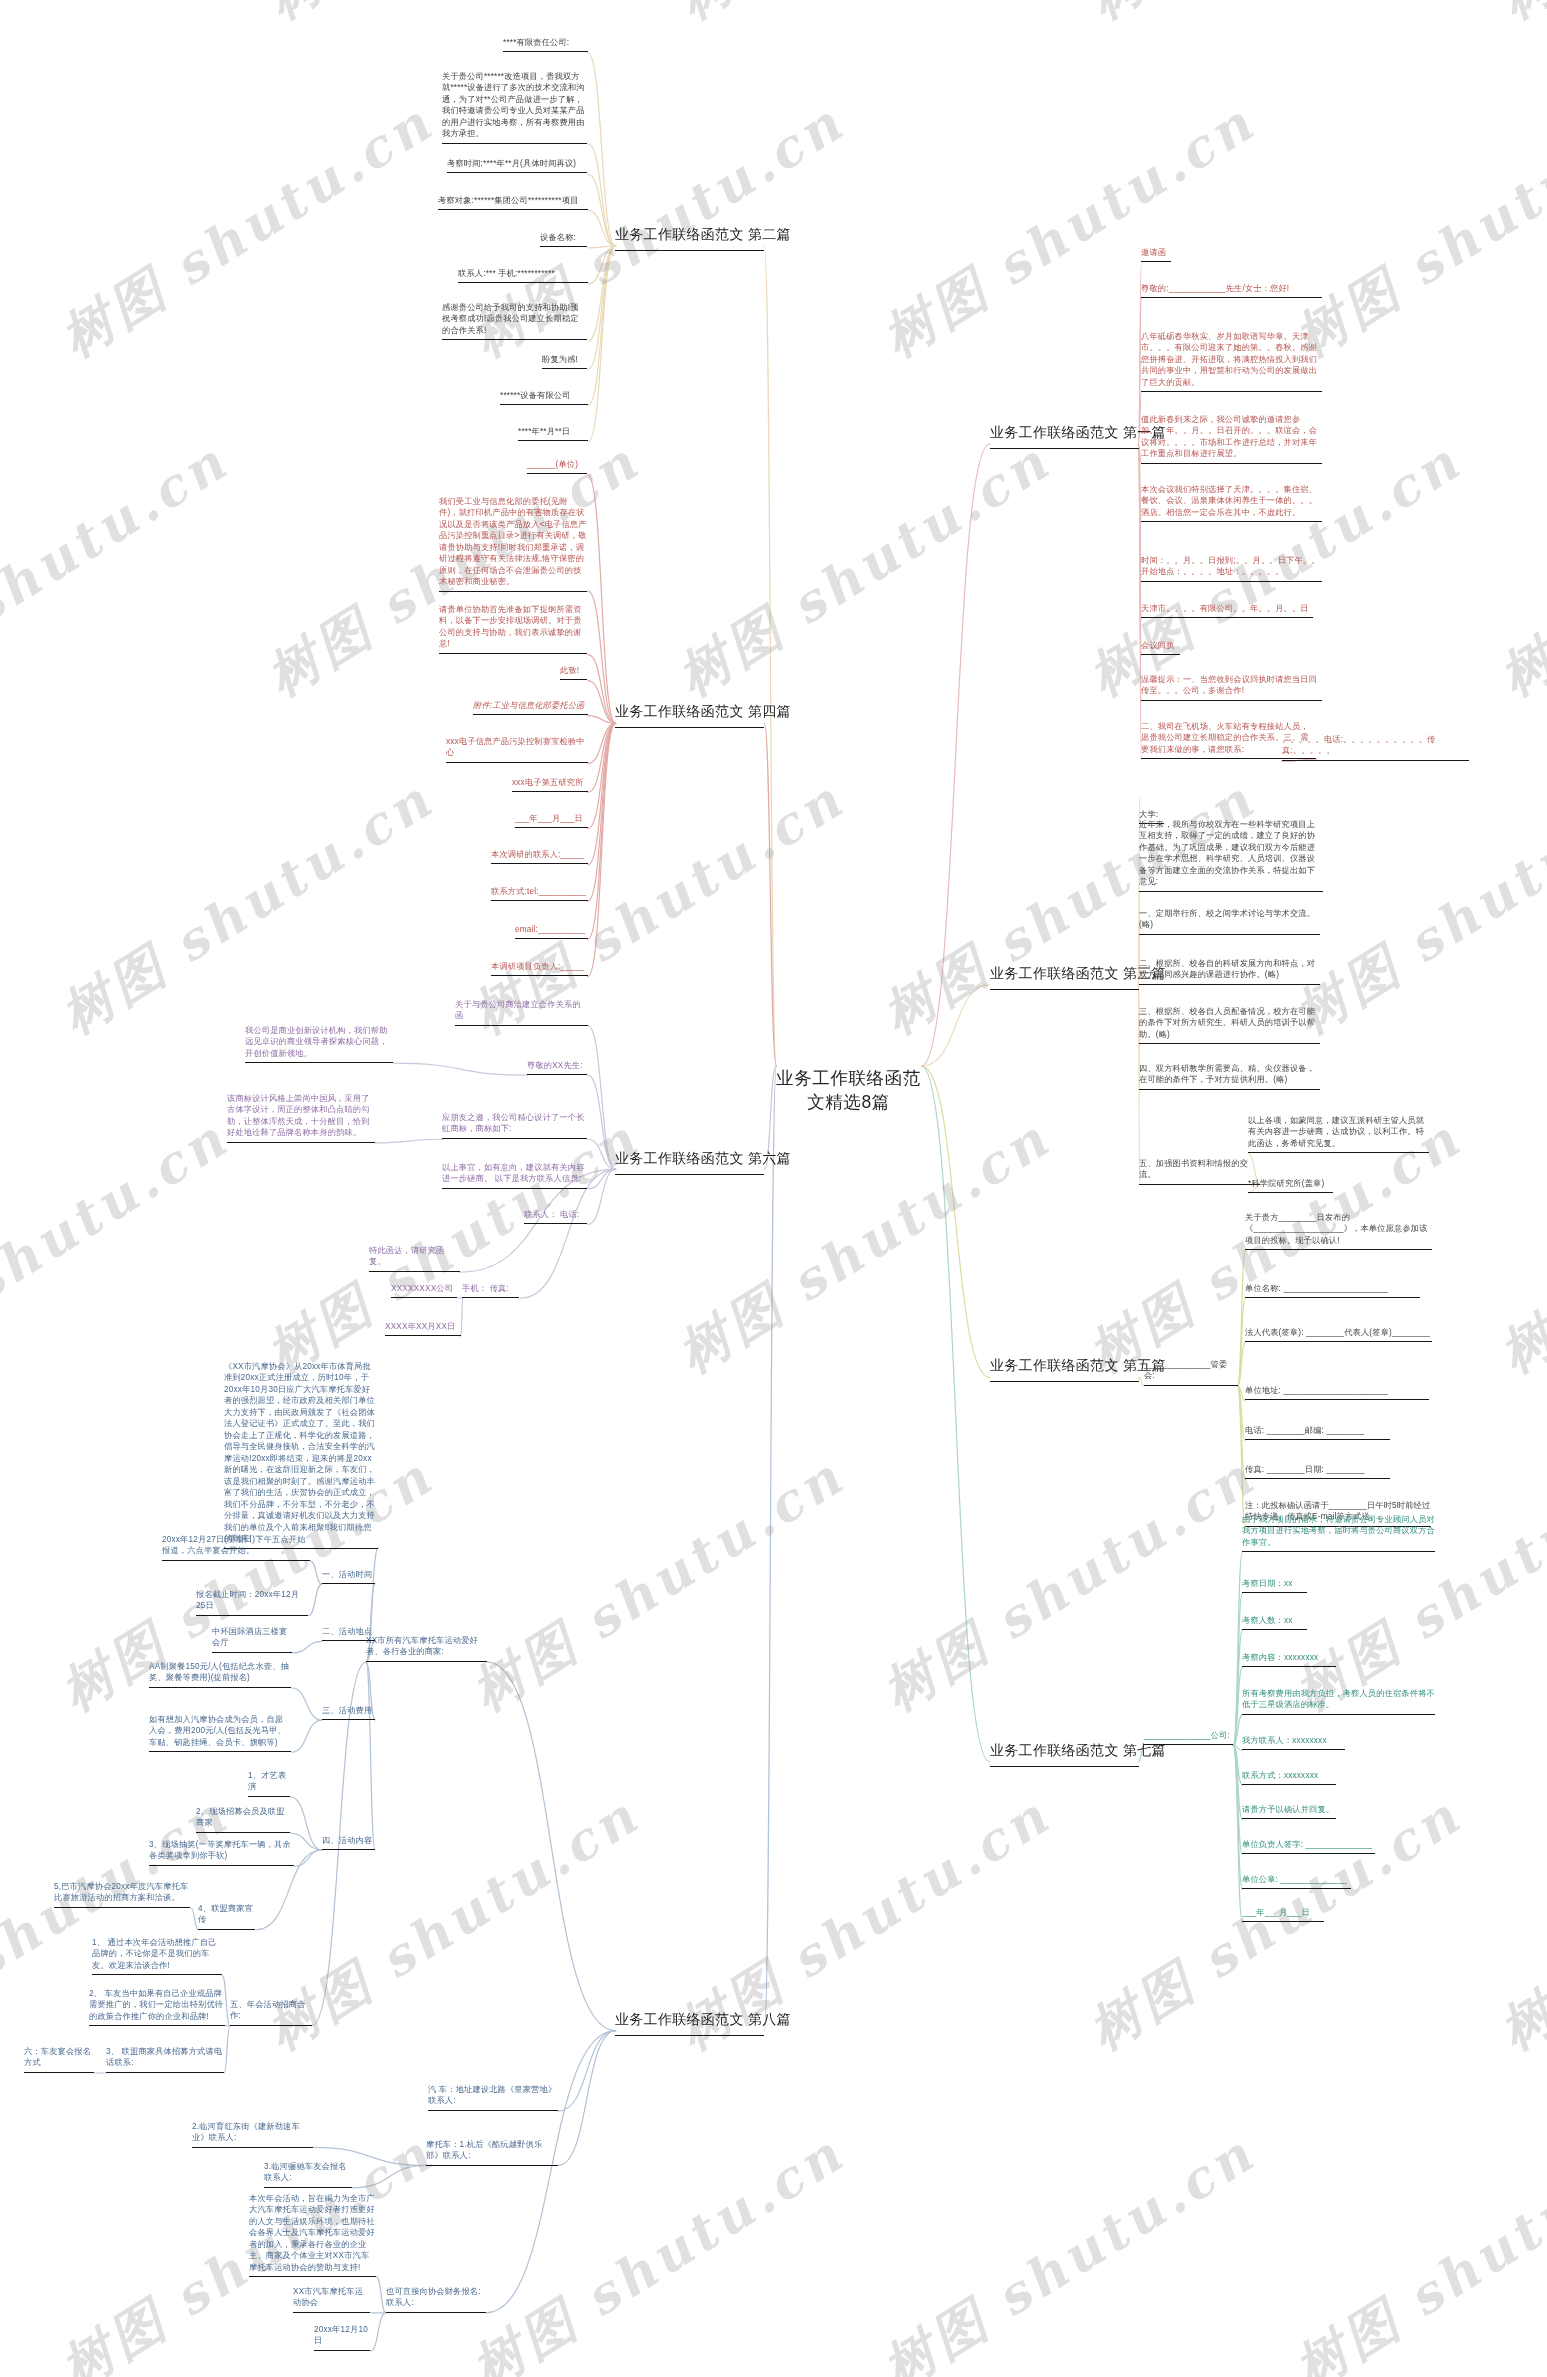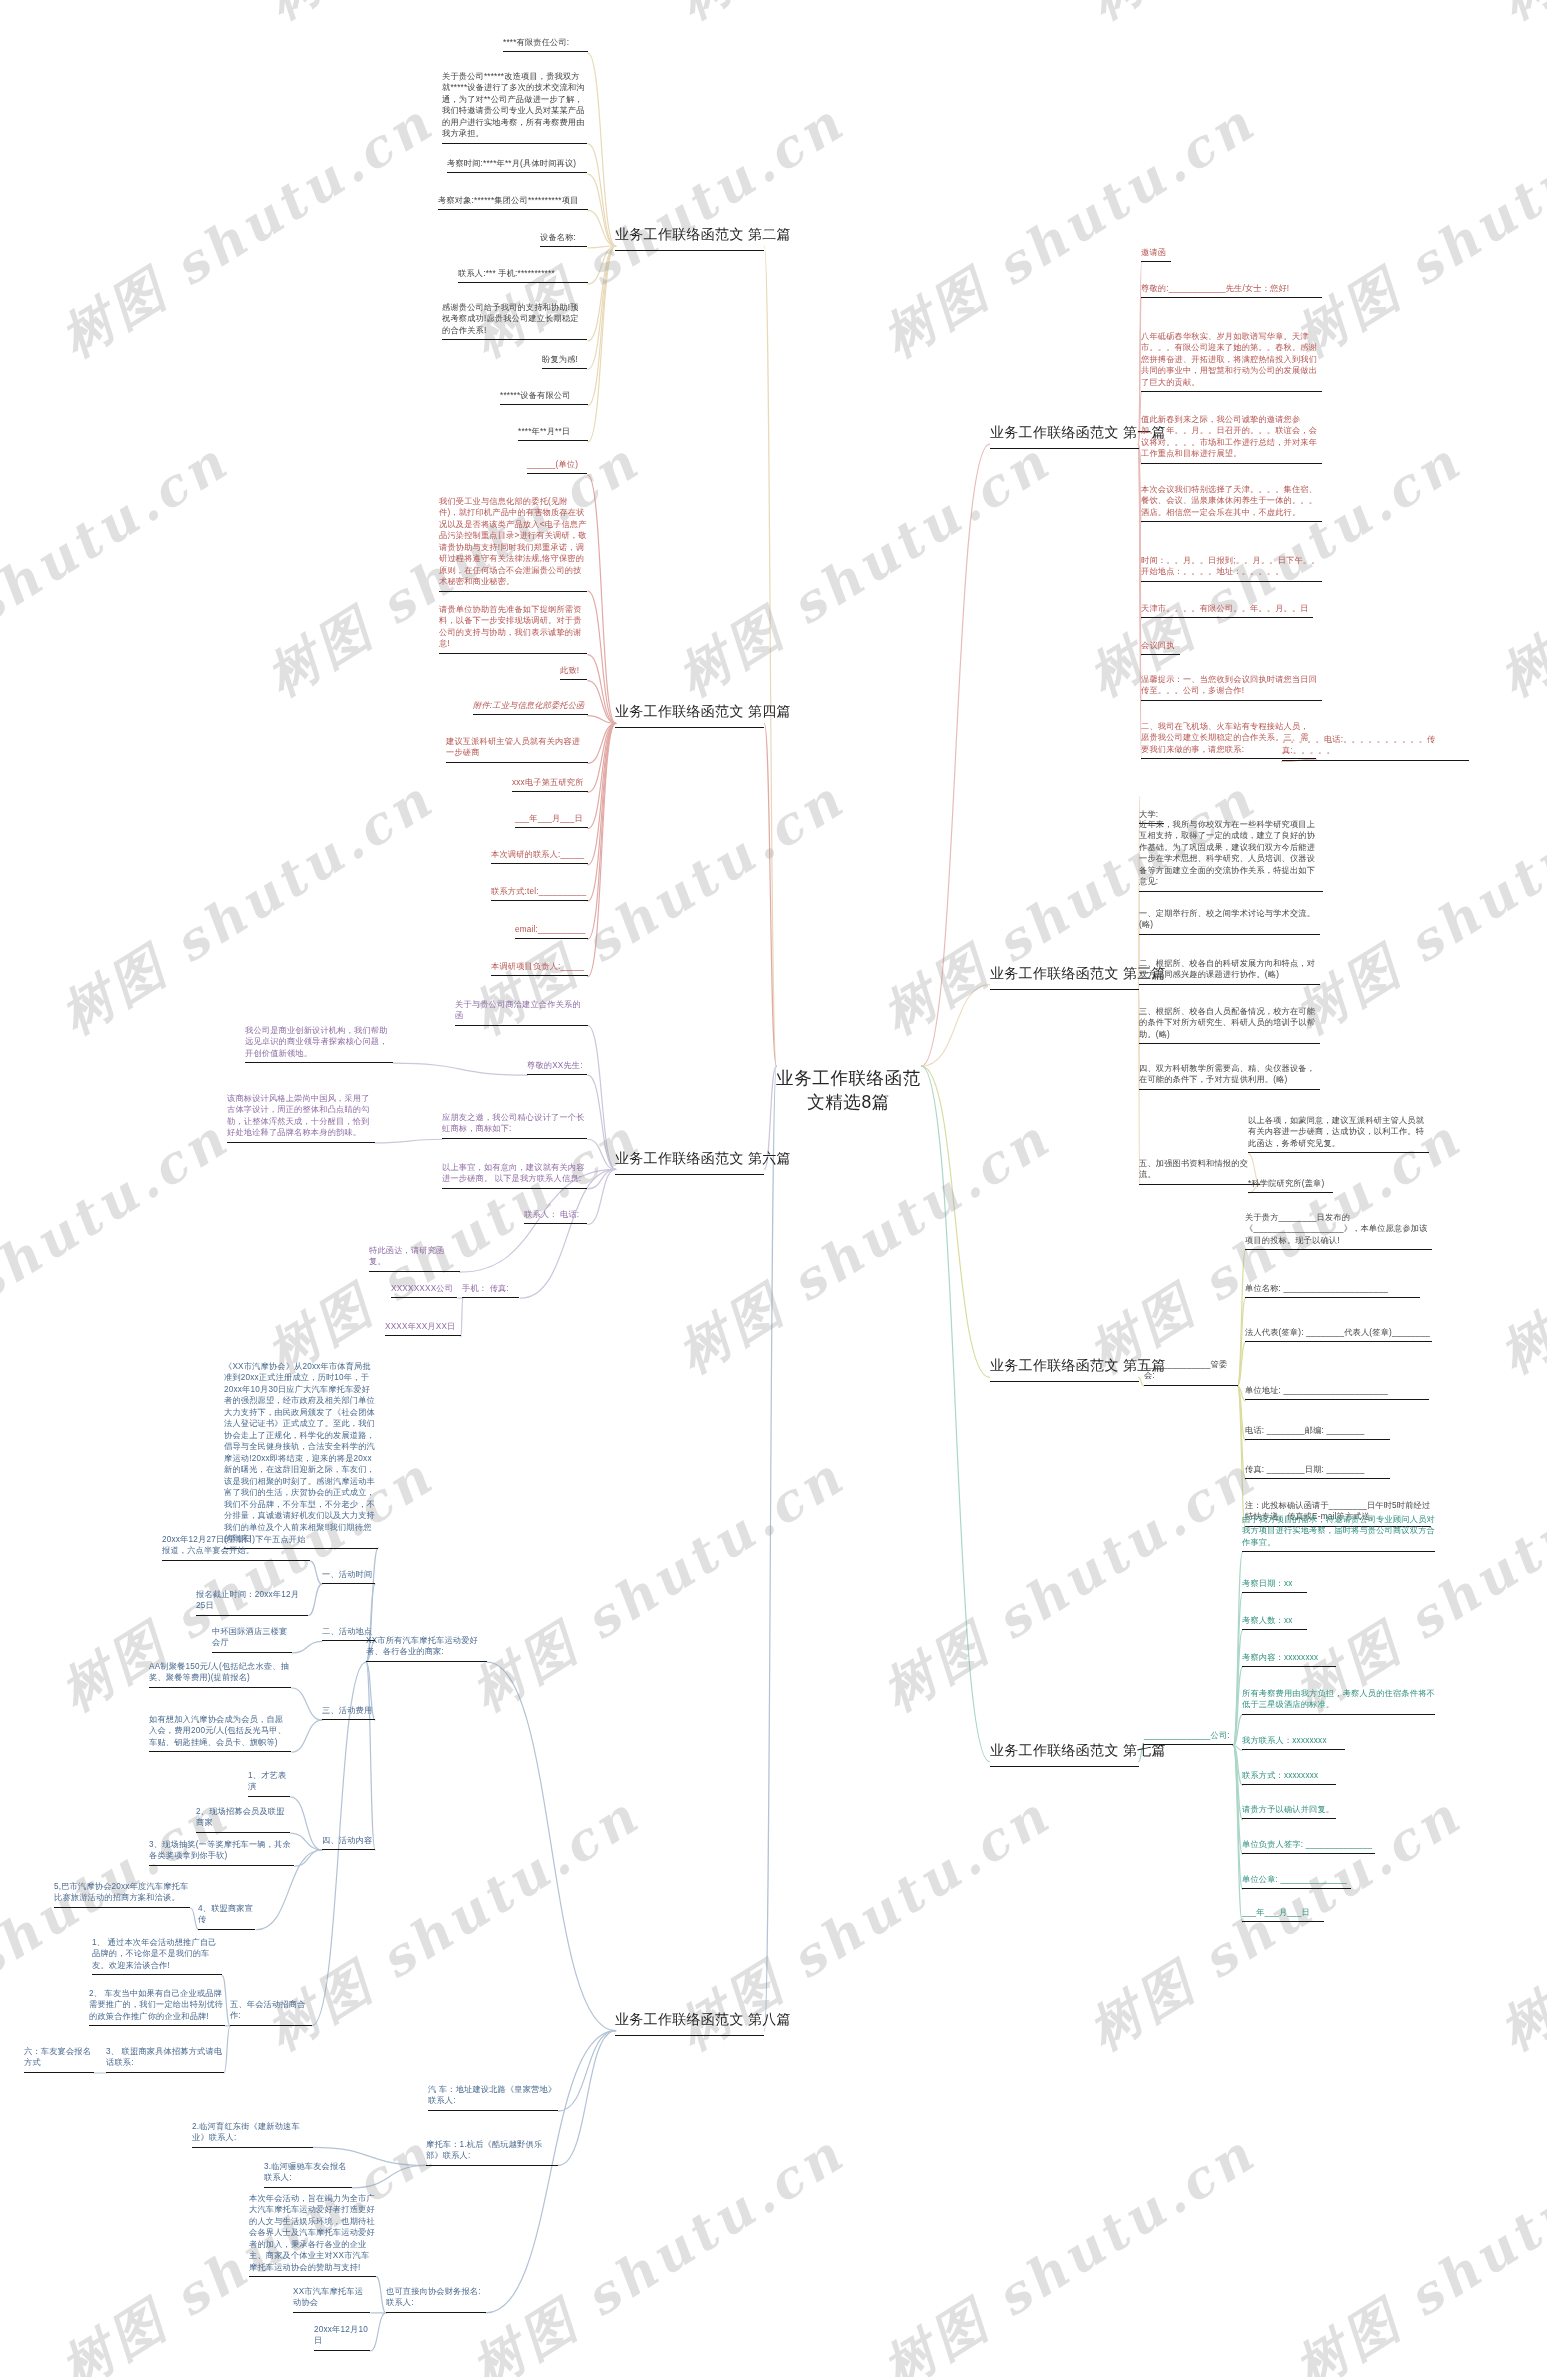--- a/index.html
+++ b/index.html
@@ -179,21 +179,21 @@
     <div class="node" style="left: 442px; top: 302px; width: 145px; color: rgb(61, 61, 61);">感谢贵公司给予我司的支持和协助!预祝考察成功!愿贵我公司建立长期稳定的合作关系!</div>
     <div class="node" style="left: 542px; top: 354px; width: 45px; color: rgb(61, 61, 61);">盼复为感!</div>
     <div class="node" style="left: 500px; top: 390px; width: 88px; color: rgb(61, 61, 61);">******设备有限公司</div>
     <div class="node" style="left: 518px; top: 426px; width: 70px; color: rgb(61, 61, 61);">****年**月**日</div>
     <div class="node label" style="left: 615px; top: 702px; width: 149px;">业务工作联络函范文 第四篇</div>
     <div class="node" style="left: 527px; top: 459px; width: 60px; color: rgb(181, 83, 79);">______(单位)</div>
     <div class="node" style="left: 439px; top: 496px; width: 148px; color: rgb(181, 83, 79);">我们受工业与信息化部的委托(见附件)，就打印机产品中的有害物质存在状况以及是否将该类产品放入&lt;电子信息产品污染控制重点目录&gt;进行有关调研，敬请贵协助与支持!同时我们郑重承诺，调研过程将遵守有关法律法规,恪守保密的原则，在任何场合不会泄漏贵公司的技术秘密和商业秘密。</div>
     <div class="node" style="left: 439px; top: 604px; width: 148px; color: rgb(181, 83, 79);">请贵单位协助首先准备如下提纲所需资料，以备下一步安排现场调研。对于贵公司的支持与协助，我们表示诚挚的谢意!</div>
     <div class="node" style="left: 560px; top: 665px; width: 27px; color: rgb(181, 83, 79);">此致!</div>
     <div class="node" style="left: 473px; top: 700px; width: 115px; color: rgb(181, 83, 79); font-style: italic;">附件:工业与信息化部委托公函</div>
-    <div class="node" style="left: 446px; top: 736px; width: 142px; color: rgb(181, 83, 79);">建议互派科研主管人员就有关内容进一步磋商</div>
+    <div class="node" style="left: 446px; top: 736px; width: 142px; color: rgb(181, 83, 79);">xxx电子信息产品污染控制赛宝检验中心</div>
     <div class="node" style="left: 512px; top: 777px; width: 76px; color: rgb(181, 83, 79);">xxx电子第五研究所</div>
     <div class="node" style="left: 515px; top: 813px; width: 73px; color: rgb(181, 83, 79);">___年___月___日</div>
     <div class="node" style="left: 491px; top: 849px; width: 97px; color: rgb(181, 83, 79);">本次调研的联系人:_____</div>
     <div class="node" style="left: 491px; top: 886px; width: 97px; color: rgb(181, 83, 79);">联系方式:tel:__________</div>
     <div class="node" style="left: 515px; top: 924px; width: 73px; color: rgb(181, 83, 79);">email:__________</div>
     <div class="node" style="left: 491px; top: 961px; width: 97px; color: rgb(181, 83, 79);">本调研项目负责人:_____</div>
     <div class="node label" style="left: 615px; top: 1149px; width: 149px;">业务工作联络函范文 第六篇</div>
     <div class="node" style="left: 455px; top: 999px; width: 133px; color: rgb(142, 108, 165); font-family: Liberation Mono, monospace;">关于与贵公司商洽建立合作关系的函</div>
     <div class="node" style="left: 527px; top: 1060px; width: 60px; color: rgb(142, 108, 165);">尊敬的XX先生:</div>
     <div class="node" style="left: 245px; top: 1025px; width: 148px; color: rgb(142, 108, 165);">我公司是商业创新设计机构，我们帮助远见卓识的商业领导者探索核心问题，开创价值新领地。</div>

